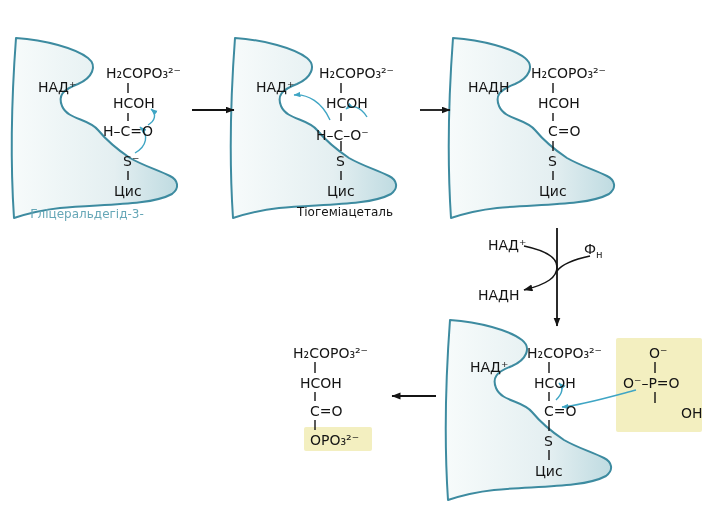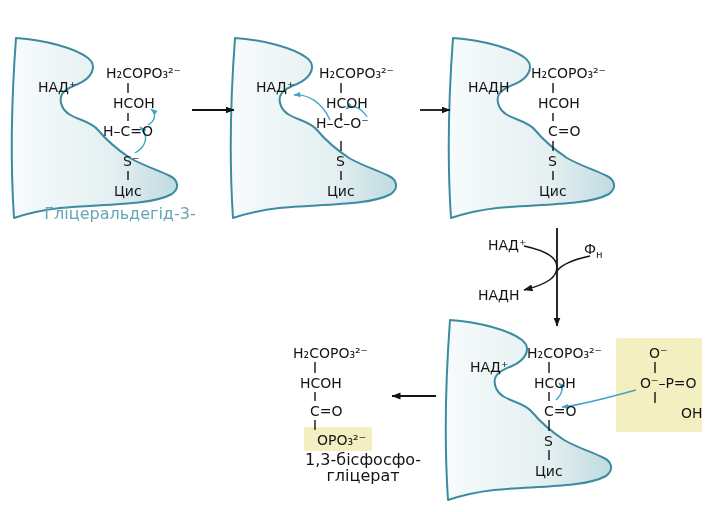--- a/index.html
+++ b/index.html
@@ -1,21 +1,21 @@
 <!DOCTYPE html>
 <html><head>
 <meta charset="utf-8">
 <style>
   html,body{margin:0;padding:0;background:#ffffff;}
   .canvas{
     position:relative;width:705px;height:512px;background:#ffffff;overflow:hidden;
     font-family:"DejaVu Sans","Liberation Sans",sans-serif;color:#141414;
   }
   .t{position:absolute;font-size:14px;line-height:18px;white-space:nowrap;}
-  .lbl{position:absolute;font-size:16px;line-height:16px;text-align:center;white-space:nowrap;margin-left:33px;}
+  .lbl{position:absolute;font-size:12px;line-height:16px;text-align:center;white-space:nowrap;}
   .enz{color:#66a7b7;}
   .hl{position:absolute;background:#f3efc0;border-radius:2px;}
   svg.gfx{position:absolute;left:0;top:0;}
   sub{font-size:10px;}
   .blob{fill:url(#blobG);stroke:#3d8ba0;stroke-width:2;stroke-linejoin:round;}
 </style>
 </head>
 <body>
 
 <div class="canvas">
@@ -100,47 +100,44 @@
   <span class="t" style="left:123px;top:152px">S⁻</span>
   <span class="t" style="left:114px;top:182px">Цис</span>
 
   <div class="lbl enz" style="left:2px;top:206px;width:170px">
     <div>Гліцеральдегід-3-</div>
   </div>
 
   <span class="t" style="left:256px;top:78px">НАД⁺</span>
   <span class="t" style="left:319px;top:64px">H₂COPO₃²⁻</span>
   <span class="t" style="left:326px;top:94px">HCOH</span>
-  <span class="t" style="left:316px;top:114px">H–C–O⁻</span>
+  <span class="t" style="left:316px;top:126px">H–C–O⁻</span>
   <span class="t" style="left:336px;top:152px">S</span>
   <span class="t" style="left:327px;top:182px">Цис</span>
+  <div class="lbl" style="left:270px;top:204px;width:150px">Тіогеміацеталь</div>
 
   <span class="t" style="left:468px;top:78px">НАДН</span>
   <span class="t" style="left:531px;top:64px">H₂COPO₃²⁻</span>
   <span class="t" style="left:538px;top:94px">HCOH</span>
   <span class="t" style="left:548px;top:122px">C=O</span>
   <span class="t" style="left:548px;top:152px">S</span>
   <span class="t" style="left:539px;top:182px">Цис</span>
 
   <span class="t" style="left:488px;top:236px">НАД⁺</span>
   <span class="t" style="left:584px;top:240px"><span>Ф</span><sub>н</sub></span>
   <span class="t" style="left:478px;top:286px">НАДН</span>
 
   <span class="t" style="left:470px;top:358px">НАД⁺</span>
   <span class="t" style="left:527px;top:344px">H₂COPO₃²⁻</span>
   <span class="t" style="left:534px;top:374px">HCOH</span>
   <span class="t" style="left:544px;top:402px">C=O</span>
   <span class="t" style="left:544px;top:432px">S</span>
   <span class="t" style="left:535px;top:462px">Цис</span>
   <span class="t" style="left:649px;top:344px">O⁻</span>
-  <span class="t" style="left:640px;top:374px">O⁻–P=O</span>
+  <span class="t" style="left:623px;top:374px">O⁻–P=O</span>
   <span class="t" style="left:681px;top:404px">OH</span>
 
   <span class="t" style="left:293px;top:344px">H₂COPO₃²⁻</span>
   <span class="t" style="left:300px;top:374px">HCOH</span>
   <span class="t" style="left:310px;top:402px">C=O</span>
-  <span class="t" style="left:317px;top:431px">OPO₃²⁻</span>
-  <div class="lbl" style="left:263px;top:452px;width:134px">
-    <div>1,3-бісфосфо-</div>
-    <div>гліцерат</div>
-  </div>
+  <span class="t" style="left:310px;top:431px">OPO₃²⁻</span>
 
 </div>
 
 </body></html>

